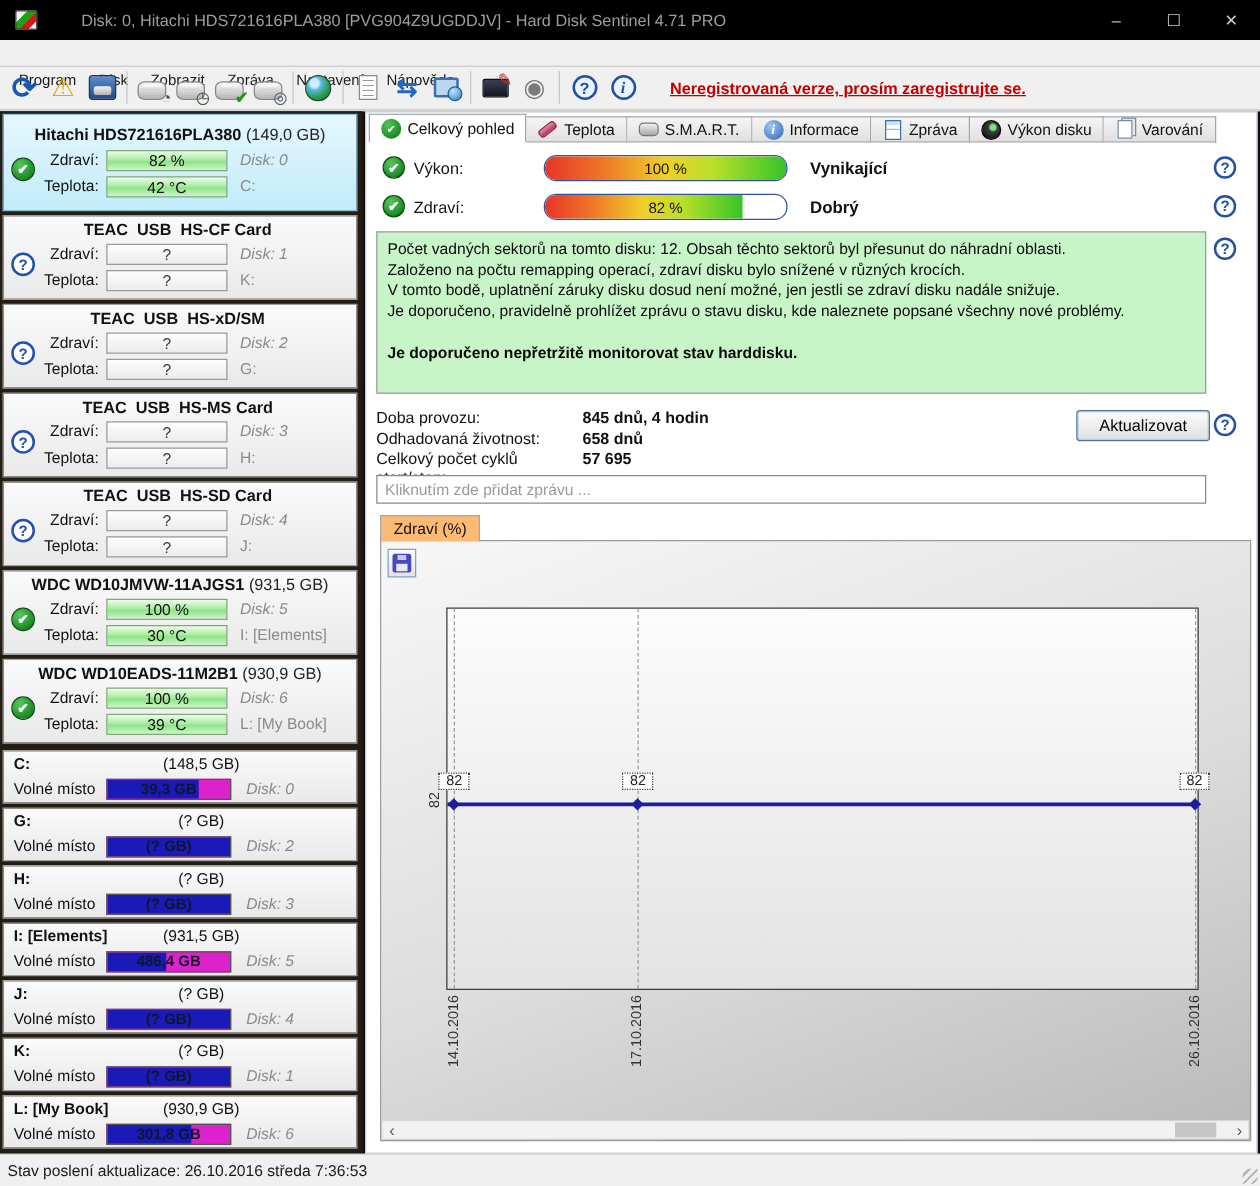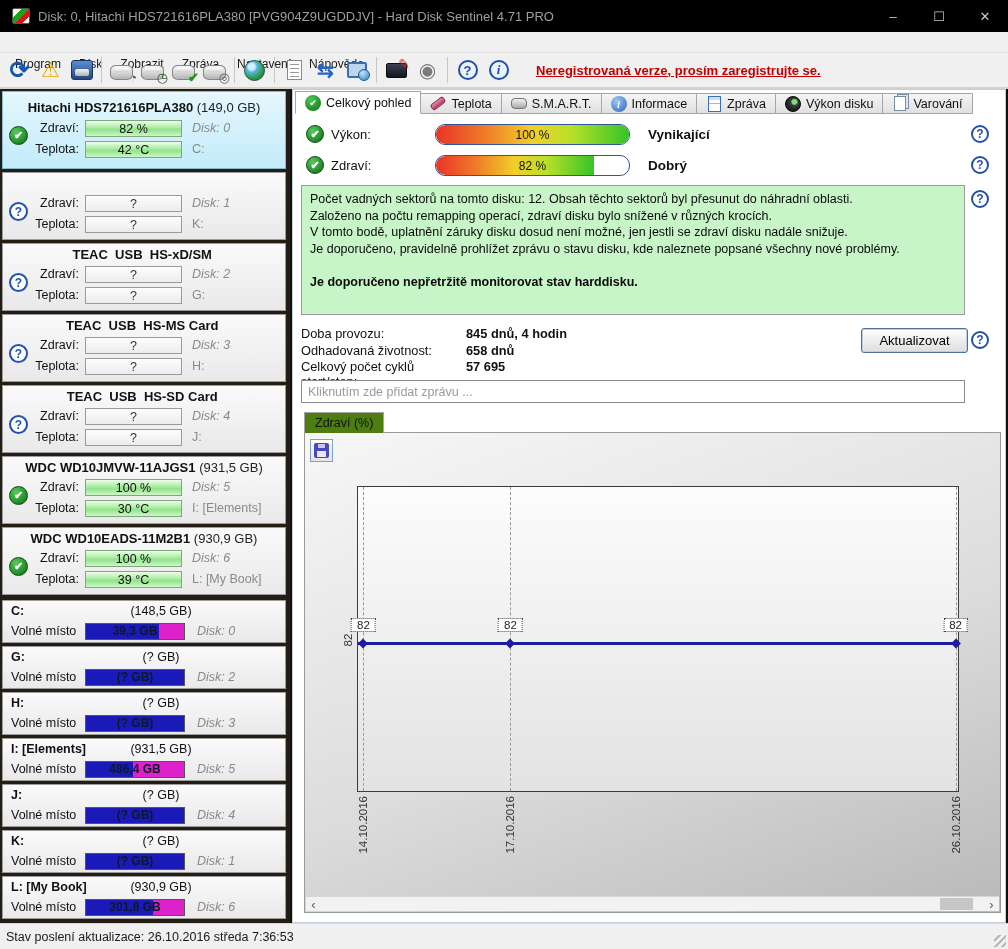--- a/index.html
+++ b/index.html
@@ -3,21 +3,21 @@
 <meta charset="utf-8">
 <style>
   * { margin:0; padding:0; box-sizing:border-box; }
   html,body { width:1008px; height:949px; }
   body { position:relative; font-family:"Liberation Sans", sans-serif; font-size:12px; background:#14100c; overflow:hidden; color:#111; }
 
   
   .titlebar { height:32px; background:#000; color:#9e9e9e; display:flex; align-items:center; }
   .app-icon { width:18px; height:16px; margin:0 8px 0 12px; border-radius:2px;
     background: linear-gradient(135deg,#f2f2f2 0 30%, #18a318 30% 55%, #d41818 55% 80%, #ffffff 80%); border:1px solid #555; }
-  .title-text { font-size:13px; }
+  .title-text { font-size:13px;margin-left:27px; }
   .win-controls { margin-left:auto; display:flex; height:100%; }
   .win-btn { width:46px; height:100%; display:flex; align-items:center; justify-content:center; color:#c8c8c8; font-size:13px; }
 
   
   .menubar { height:21px; background:#f0f0f0; display:flex; align-items:center; padding-left:6px; border-bottom:1px solid #e3e3e3; }
   .menu-item { padding:2px 9px; color:#1a1a1a;margin-top:44px; }
 
   
   .toolbar { height:36px; background:#f0f0f0; border-bottom:2px solid #d2d2d2; display:flex; align-items:center; padding-left:4px; }
   .tb-item { display:flex; align-items:center; }
@@ -142,21 +142,21 @@
   .stat-row { display:flex; height:16.5px; font-size:12.8px; }
   .stat-row .sl { width:165px; }
   .stat-row .sv { font-weight:bold; }
   .update-btn { position:absolute; left:568px; top:238px; width:107px; height:25px; background:linear-gradient(#fdfdfd,#dfdfdf);
     border:1px solid #4f7296; border-radius:3px; font-size:13px; display:flex; align-items:center; justify-content:center; box-shadow:0 0 0 1px #b9cfe2 inset; }
   .msg-input { position:absolute; left:8px; top:290px; width:664px; height:23px; border:1px solid #8a8a8a; font-size:12.5px; padding:0 6px;
     font-family:"Liberation Sans", sans-serif; color:#333; background:#fff; }
   .msg-input::placeholder { color:#9a9a9a; }
 
   
-  .chart-tab { position:absolute; left:11px; top:322px; height:21px; padding:0 10px; background:#4d7c0f; border:1px solid #a6a6a6; border-bottom:none;
+  .chart-tab { position:absolute; left:11px; top:322px; height:21px; padding:0 10px; background:#fdba74; border:1px solid #a6a6a6; border-bottom:none;
     display:flex; align-items:center; font-size:12.5px; z-index:2; }
   .chart-panel { position:absolute; left:11px; top:342px; width:697px; height:481px; border:1px solid #9a9a9a;
     background:linear-gradient(160deg,#f7f7f7 0%,#dcdcdc 55%,#b9b9b9 100%); }
   .save-btn { position:absolute; left:5px; top:6px; width:23px; height:23px; background:linear-gradient(#fdfdfd,#e4e4e4);
     border:1px solid #7da2c8; display:flex; align-items:center; justify-content:center; }
   .floppy { width:15px; height:15px; background:#4747c2; border-radius:2px; position:relative; }
   .floppy::before { content:""; position:absolute; left:3px; right:3px; bottom:1px; height:6px; background:#e8e8f4; }
   .floppy::after { content:""; position:absolute; left:4px; right:4px; top:1px; height:4px; background:#c8c8e4; }
   .plot { position:absolute; left:52px; top:53px; width:602px; height:306px; border:1px solid #3c3c3c; background:linear-gradient(#fcfcfc,#e3e3e3); }
   .gridline { position:absolute; top:0; bottom:0; width:0; border-left:1px dashed #9a9a9a; }
@@ -320,20 +320,21 @@
             <span class="right it">Disk: 0</span>
           </div>
           <div class="drow r2">
             <span class="lbl">Teplota:</span>
             <span class="val-bar ok">42 °C</span>
             <span class="right">C:</span>
           </div>
         </div>
 
         <div class="panel disk-panel">
+          <div class="panel-title"><span class="nm">TEAC  USB  HS-CF Card</span> <span class="sz"></span></div>
           <span class="status-icon unknown"></span>
           <div class="drow r1">
             <span class="lbl">Zdraví:</span>
             <span class="val-bar unknown">?</span>
             <span class="right it">Disk: 1</span>
           </div>
           <div class="drow r2">
             <span class="lbl">Teplota:</span>
             <span class="val-bar unknown">?</span>
             <span class="right">K:</span>

